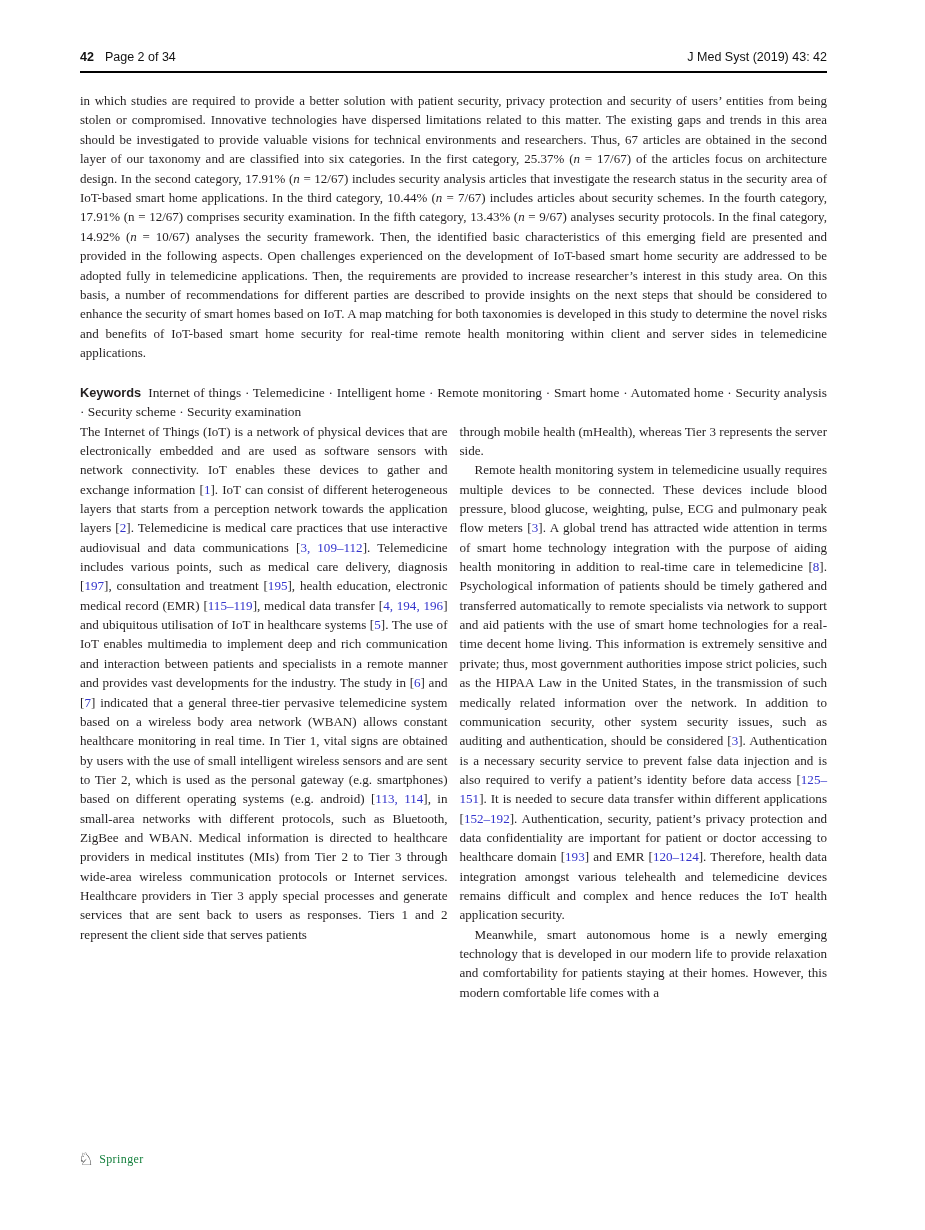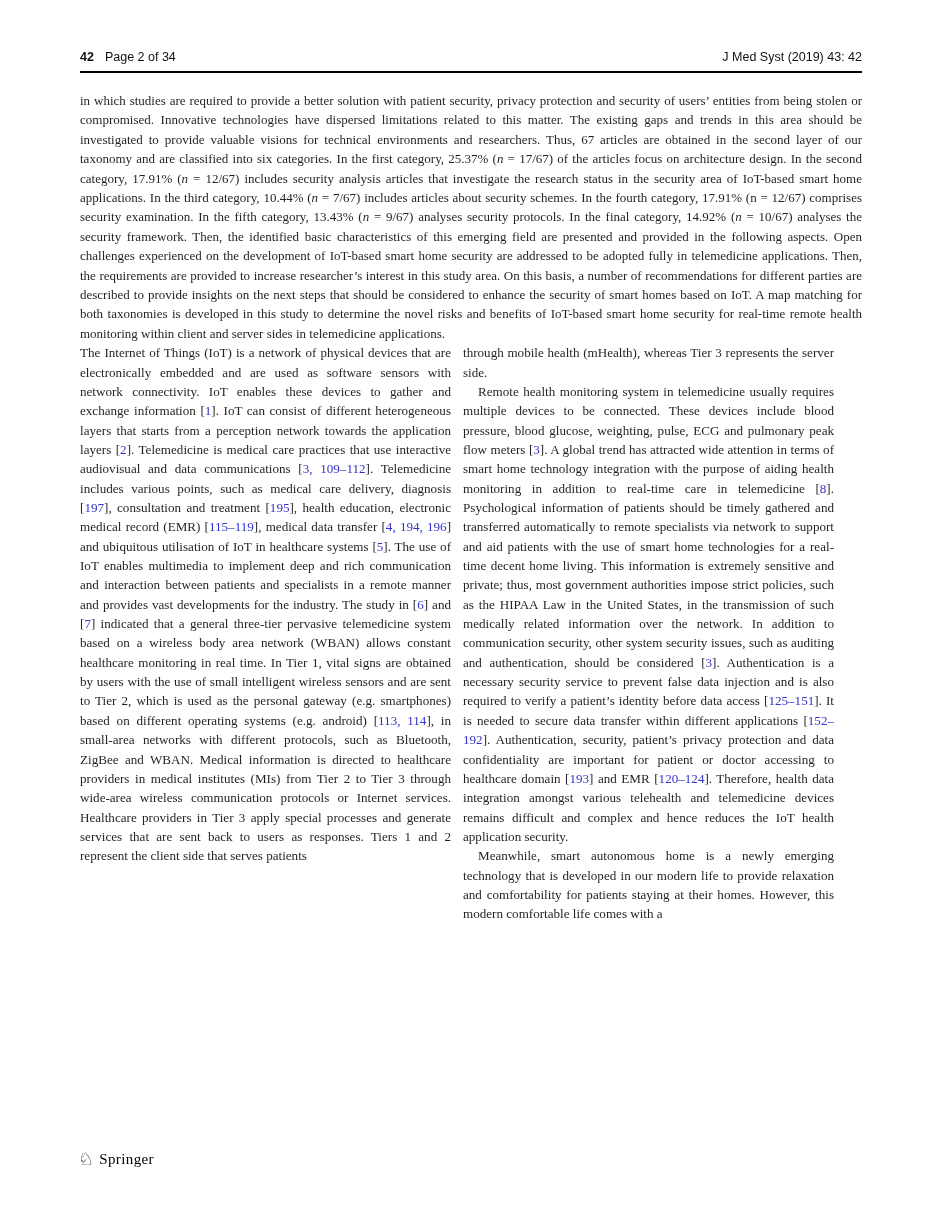--- a/index.html
+++ b/index.html
@@ -4,21 +4,21 @@
 <style>
   html,body { margin:0; padding:0; background:#ffffff; }
   .page {
     position:relative;
     width:925px; height:1230px;
     margin:0 auto;
     background:#ffffff;
     color:#231f20;
     font-family:"Liberation Serif","DejaVu Serif",serif;
     box-sizing:border-box;
-    padding:50px 63px 0 80px;
+    padding:50px 98px 0 80px;
     overflow:hidden;
     border-radius:31px;
   }
   .page-header {
     display:flex; justify-content:space-between; align-items:baseline;
     font-family:"Liberation Sans","DejaVu Sans",sans-serif;
     font-size:12.5px; color:#111111;
     margin-bottom:7px;
   }
   .header-left { display:flex; gap:11px; align-items:baseline; }
@@ -63,21 +63,21 @@
   .page-footer {
     position:absolute; left:78px; bottom:62px;
     display:flex; align-items:center; gap:5px;
   }
   .knight-icon {
     font-family:"DejaVu Sans",sans-serif;
     font-size:18px; line-height:1; color:#1a1a1a;
   }
   .publisher-name {
     font-family:"Liberation Serif","DejaVu Serif",serif;
-    font-size:15px; letter-spacing:0.4px; color:#000000;
+    font-size:12px; letter-spacing:0.4px; color:#15803d;
   }
 </style>
 </head>
 <body>
 
 <div class="page">
 
   <header class="page-header">
     <div class="header-left">
       <span class="journal-number">42</span>
@@ -85,20 +85,23 @@
     </div>
     <div>J Med Syst (2019) 43: 42</div>
   </header>
 
   <div class="header-rule"></div>
 
   <section class="abstract">
     <p><span>in which studies are required to provide a better solution with patient security, privacy protection and security of users’ entities from being stolen or compromised. Innovative technologies have dispersed limitations related to this matter. The existing gaps and trends in this area should be investigated to provide valuable visions for technical environments and researchers. Thus, 67 articles are obtained in the second layer of our taxonomy and are classified into six categories. In the first category, 25.37% (</span><span class="it">n</span><span> = 17/67) of the articles focus on architecture design. In the second category, 17.91% (</span><span class="it">n</span><span> = 12/67) includes security analysis articles that investigate the research status in the security area of IoT-based smart home applications. In the third category, 10.44% (</span><span class="it">n</span><span> = 7/67) includes articles about security schemes. In the fourth category, 17.91% (n = 12/67) comprises security examination. In the fifth category, 13.43% (</span><span class="it">n</span><span> = 9/67) analyses security protocols. In the final category, 14.92% (</span><span class="it">n</span><span> = 10/67) analyses the security framework. Then, the identified basic characteristics of this emerging field are presented and provided in the following aspects. Open challenges experienced on the development of IoT-based smart home security are addressed to be adopted fully in telemedicine applications. Then, the requirements are provided to increase researcher’s interest in this study area. On this basis, a number of recommendations for different parties are described to provide insights on the next steps that should be considered to enhance the security of smart homes based on IoT. A map matching for both taxonomies is developed in this study to determine the novel risks and benefits of IoT-based smart home security for real-time remote health monitoring within client and server sides in telemedicine applications.</span></p>
   </section>
 
+  <section class="keywords">
+    <span class="kw-label">Keywords</span><span>Internet of things · Telemedicine · Intelligent home · Remote monitoring · Smart home · Automated home · Security analysis · Security scheme · Security examination</span>
+  </section>
 
 
   <div class="columns">
     <div class="col">
         <p><span>The Internet of Things (IoT) is a network of physical devices that are electronically embedded and are used as software sensors with network connectivity. IoT enables these devices to gather and exchange information [</span><span class="cite">1</span><span>]. IoT can consist of different heterogeneous layers that starts from a perception network towards the application layers [</span><span class="cite">2</span><span>]. Telemedicine is medical care practices that use interactive audiovisual and data communications [</span><span class="cite">3, 109–112</span><span>]. Telemedicine includes various points, such as medical care delivery, diagnosis [</span><span class="cite">197</span><span>], consultation and treatment [</span><span class="cite">195</span><span>], health education, electronic medical record (EMR) [</span><span class="cite">115–119</span><span>], medical data transfer [</span><span class="cite">4, 194, 196</span><span>] and ubiquitous utilisation of IoT in healthcare systems [</span><span class="cite">5</span><span>]. The use of IoT enables multimedia to implement deep and rich communication and interaction between patients and specialists in a remote manner and provides vast developments for the industry. The study in [</span><span class="cite">6</span><span>] and [</span><span class="cite">7</span><span>] indicated that a general three-tier pervasive telemedicine system based on a wireless body area network (WBAN) allows constant healthcare monitoring in real time. In Tier 1, vital signs are obtained by users with the use of small intelligent wireless sensors and are sent to Tier 2, which is used as the personal gateway (e.g. smartphones) based on different operating systems (e.g. android) [</span><span class="cite">113, 114</span><span>], in small-area networks with different protocols, such as Bluetooth, ZigBee and WBAN. Medical information is directed to healthcare providers in medical institutes (MIs) from Tier 2 to Tier 3 through wide-area wireless communication protocols or Internet services. Healthcare providers in Tier 3 apply special processes and generate services that are sent back to users as responses. Tiers 1 and 2 represent the client side that serves patients</span></p>
       </div>
     <div class="col">
         <p><span>through mobile health (mHealth), whereas Tier 3 represents the server side.</span></p>
         <p><span>Remote health monitoring system in telemedicine usually requires multiple devices to be connected. These devices include blood pressure, blood glucose, weighting, pulse, ECG and pulmonary peak flow meters [</span><span class="cite">3</span><span>]. A global trend has attracted wide attention in terms of smart home technology integration with the purpose of aiding health monitoring in addition to real-time care in telemedicine [</span><span class="cite">8</span><span>]. Psychological information of patients should be timely gathered and transferred automatically to remote specialists via network to support and aid patients with the use of smart home technologies for a real-time decent home living. This information is extremely sensitive and private; thus, most government authorities impose strict policies, such as the HIPAA Law in the United States, in the transmission of such medically related information over the network. In addition to communication security, other system security issues, such as auditing and authentication, should be considered [</span><span class="cite">3</span><span>]. Authentication is a necessary security service to prevent false data injection and is also required to verify a patient’s identity before data access [</span><span class="cite">125–151</span><span>]. It is needed to secure data transfer within different applications [</span><span class="cite">152–192</span><span>]. Authentication, security, patient’s privacy protection and data confidentiality are important for patient or doctor accessing to healthcare domain [</span><span class="cite">193</span><span>] and EMR [</span><span class="cite">120–124</span><span>]. Therefore, health data integration amongst various telehealth and telemedicine devices remains difficult and complex and hence reduces the IoT health application security.</span></p>
         <p><span>Meanwhile, smart autonomous home is a newly emerging technology that is developed in our modern life to provide relaxation and comfortability for patients staying at their homes. However, this modern comfortable life comes with a</span></p>

